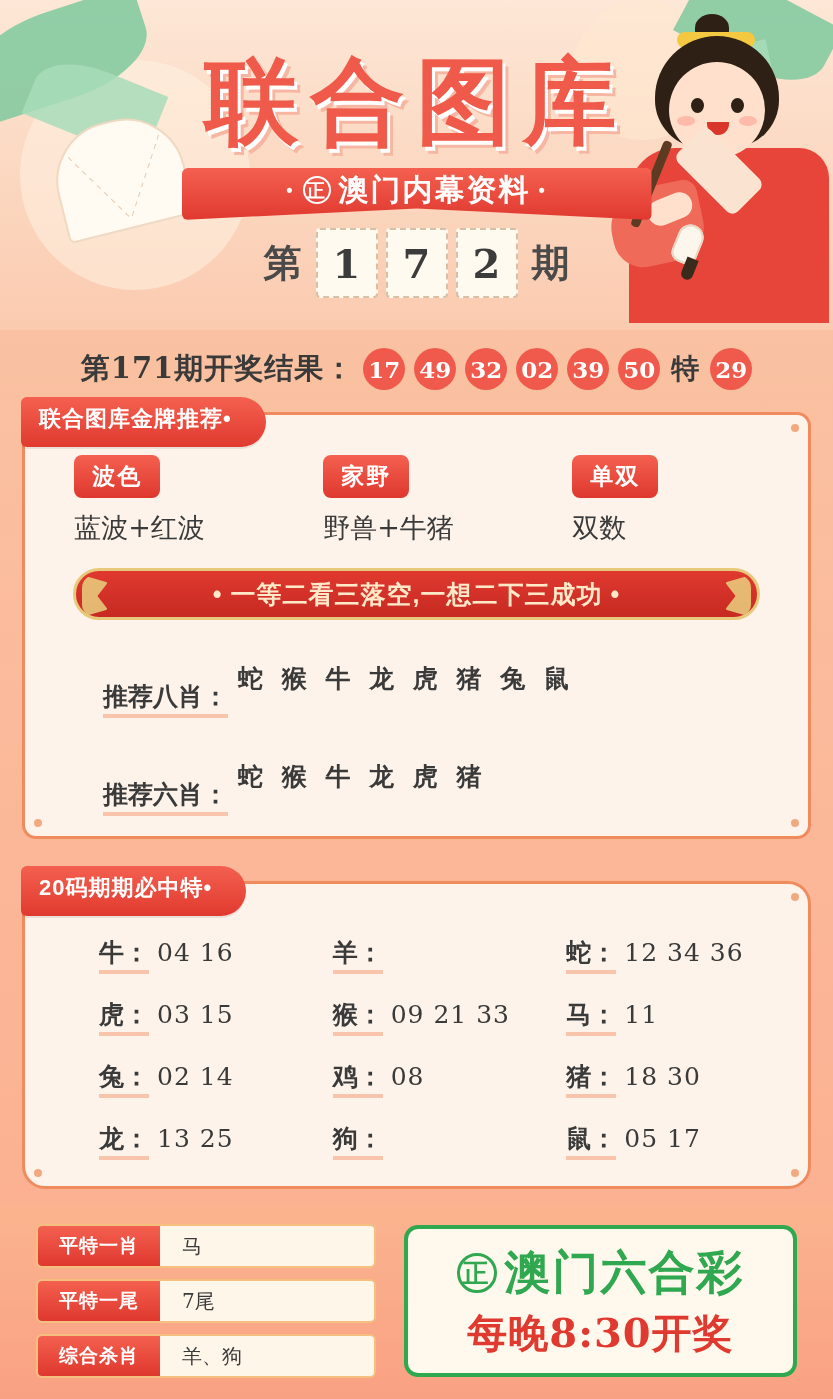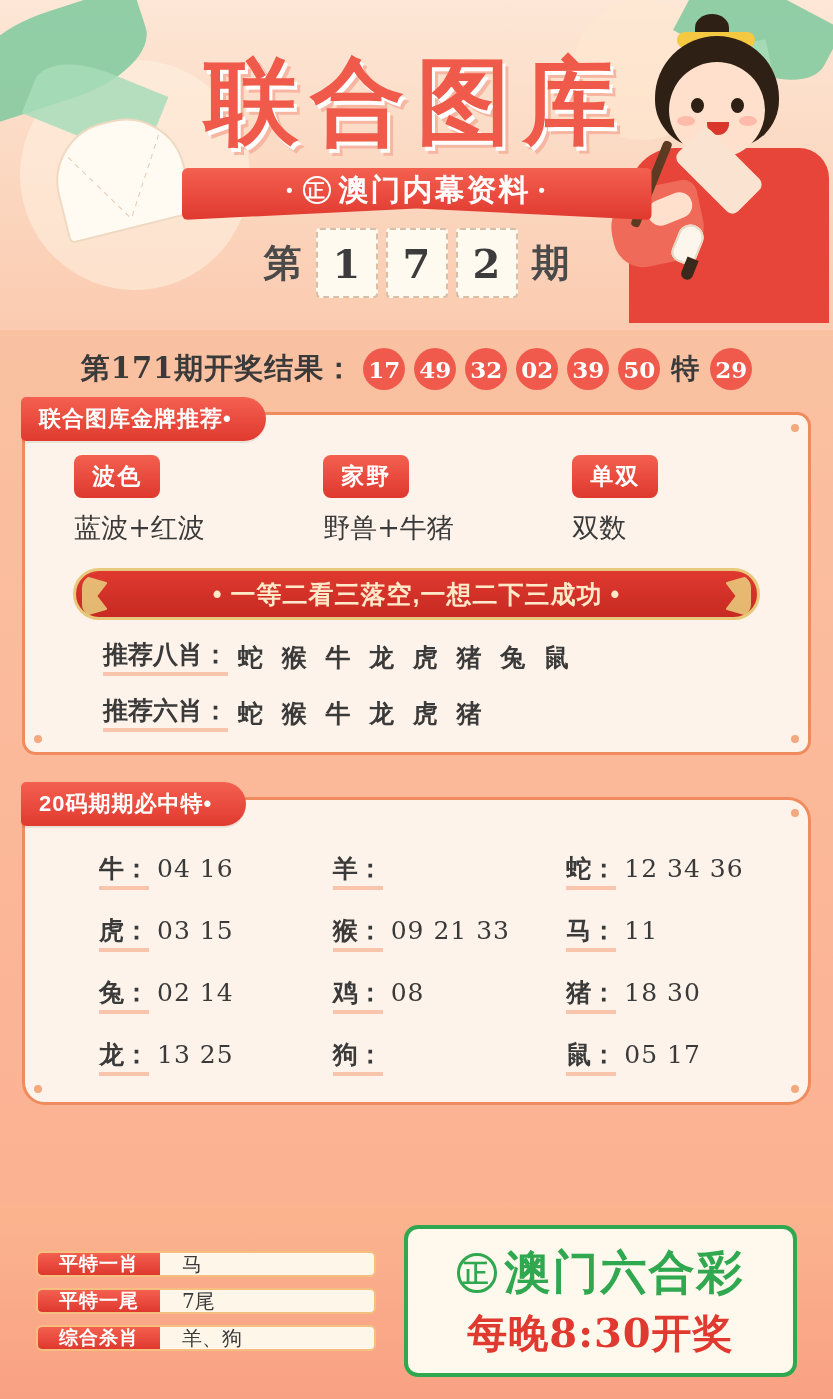--- a/index.html
+++ b/index.html
@@ -160,21 +160,21 @@
   }
   .screw.tl { left: 9px; top: 9px; }
   .screw.tr { right: 9px; top: 9px; }
   .screw.bl { left: 9px; bottom: 9px; }
   .screw.br { right: 9px; bottom: 9px; }
 
   .panel-tag {
     position: absolute; left: -4px; top: -18px;
     background: linear-gradient(180deg,#f4604f,#e03a2f);
     color: #fff; font-size: 22px; font-weight: bold;
-    padding: 7px 34px 7px 18px;
+    padding: 7px 34px 13px 18px;
     border-radius: 6px 26px 26px 6px;
     letter-spacing: 1px;
     box-shadow: 0 2px 0 rgba(0,0,0,.08);
   }
 
   .cat-row { display: flex; justify-content: space-around; align-items: flex-start; margin-top: 6px; }
   .cat { text-align: left; width: 25%; }
   .cat-badge {
     display: inline-block;
     background: linear-gradient(180deg,#f4604f,#df382e);
@@ -210,20 +210,21 @@
   .rec-line {
     display: flex; align-items: center; gap: 10px;
     margin: 18px 0 0 60px;
     font-size: 25px; color: #3a3a3a;
     font-family: "DejaVu Serif","Liberation Serif",serif;
   }
   .rec-key {
     font-weight: bold; color: #3a3a3a;
     border-bottom: 4px solid #f8c4ab;
     padding-bottom: 1px;
+    margin-top: 42px;
   }
   .rec-val { letter-spacing: 5px; font-weight: bold; }
 
   
   .code-grid {
     display: grid; grid-template-columns: repeat(3, 1fr);
     row-gap: 24px; column-gap: 10px;
     margin: 18px 0 6px 56px;
   }
   .code-item {
@@ -245,21 +246,21 @@
     background: linear-gradient(180deg,#fbb48f,#f9a183);
     display: flex; align-items: center; padding: 0 36px; gap: 28px;
   }
   .foot-left { display: flex; flex-direction: column; gap: 11px; width: 340px; }
   .foot-row {
     display: flex; align-items: stretch;
     background: #fff6ea;
     border: 2px solid #f5c07f;
     border-radius: 6px;
     overflow: hidden;
-    height: 26px;
+    height: 44px;
   }
   .foot-key {
     background: linear-gradient(180deg,#f4604f,#df382e);
     color: #fff; font-size: 19px; font-weight: bold;
     display: flex; align-items: center; justify-content: center;
     width: 122px;
     letter-spacing: 1px;
   }
   .foot-val {
     flex: 1; display: flex; align-items: center;

